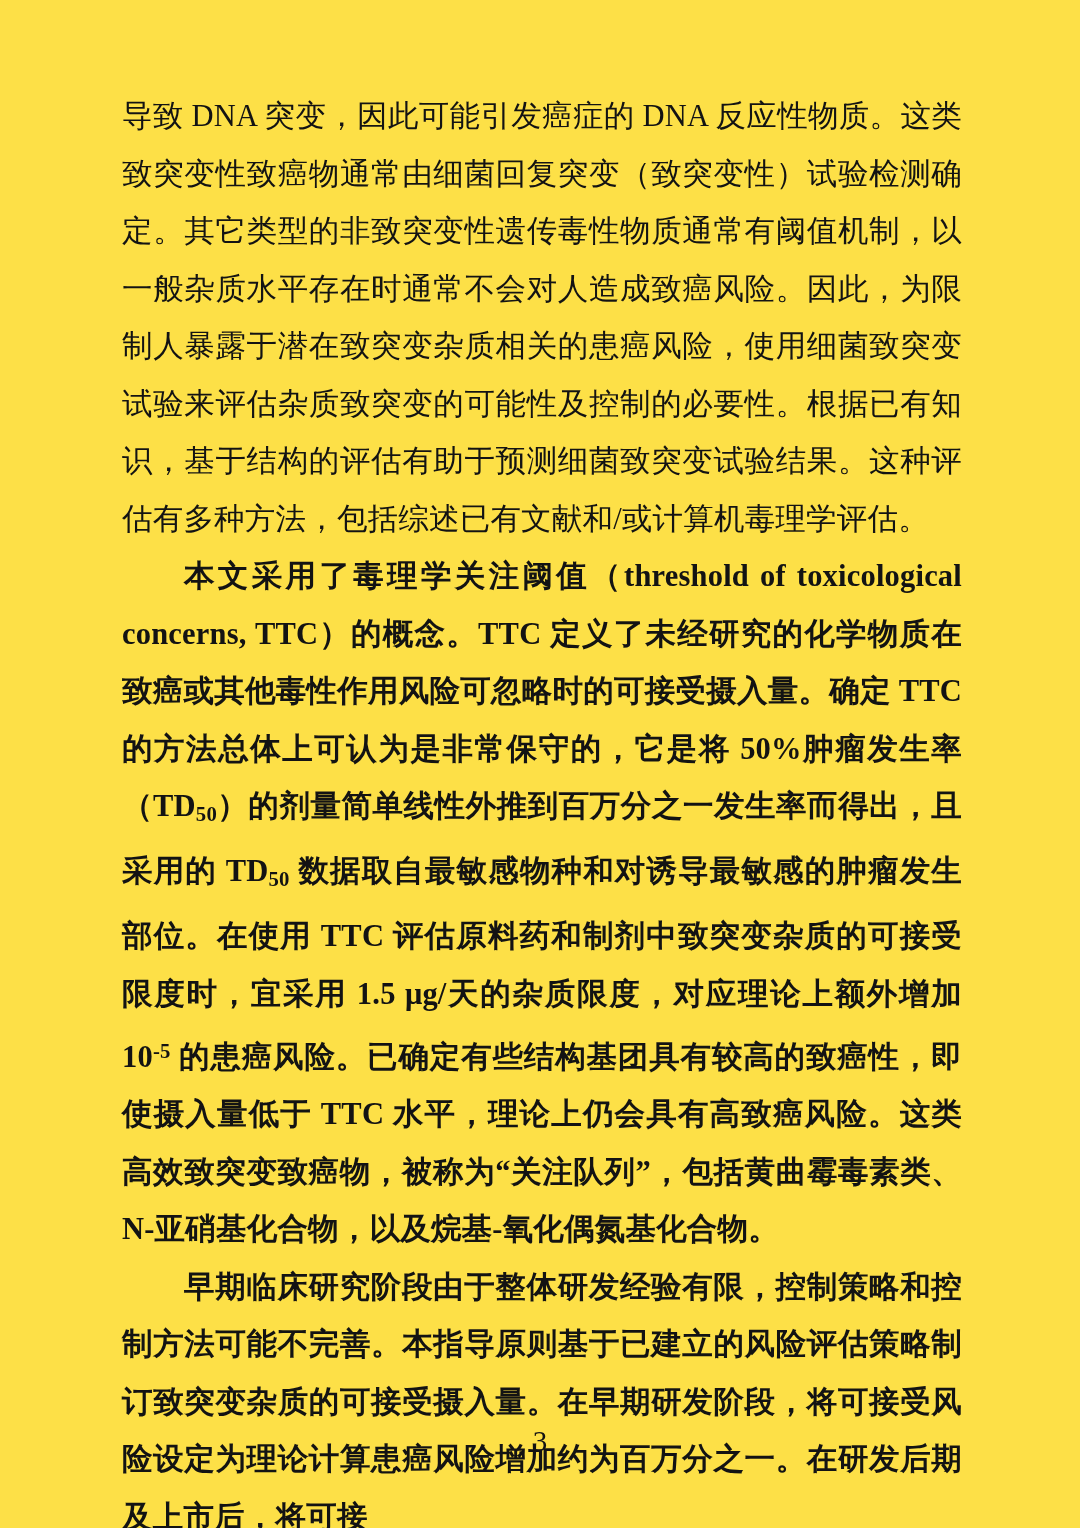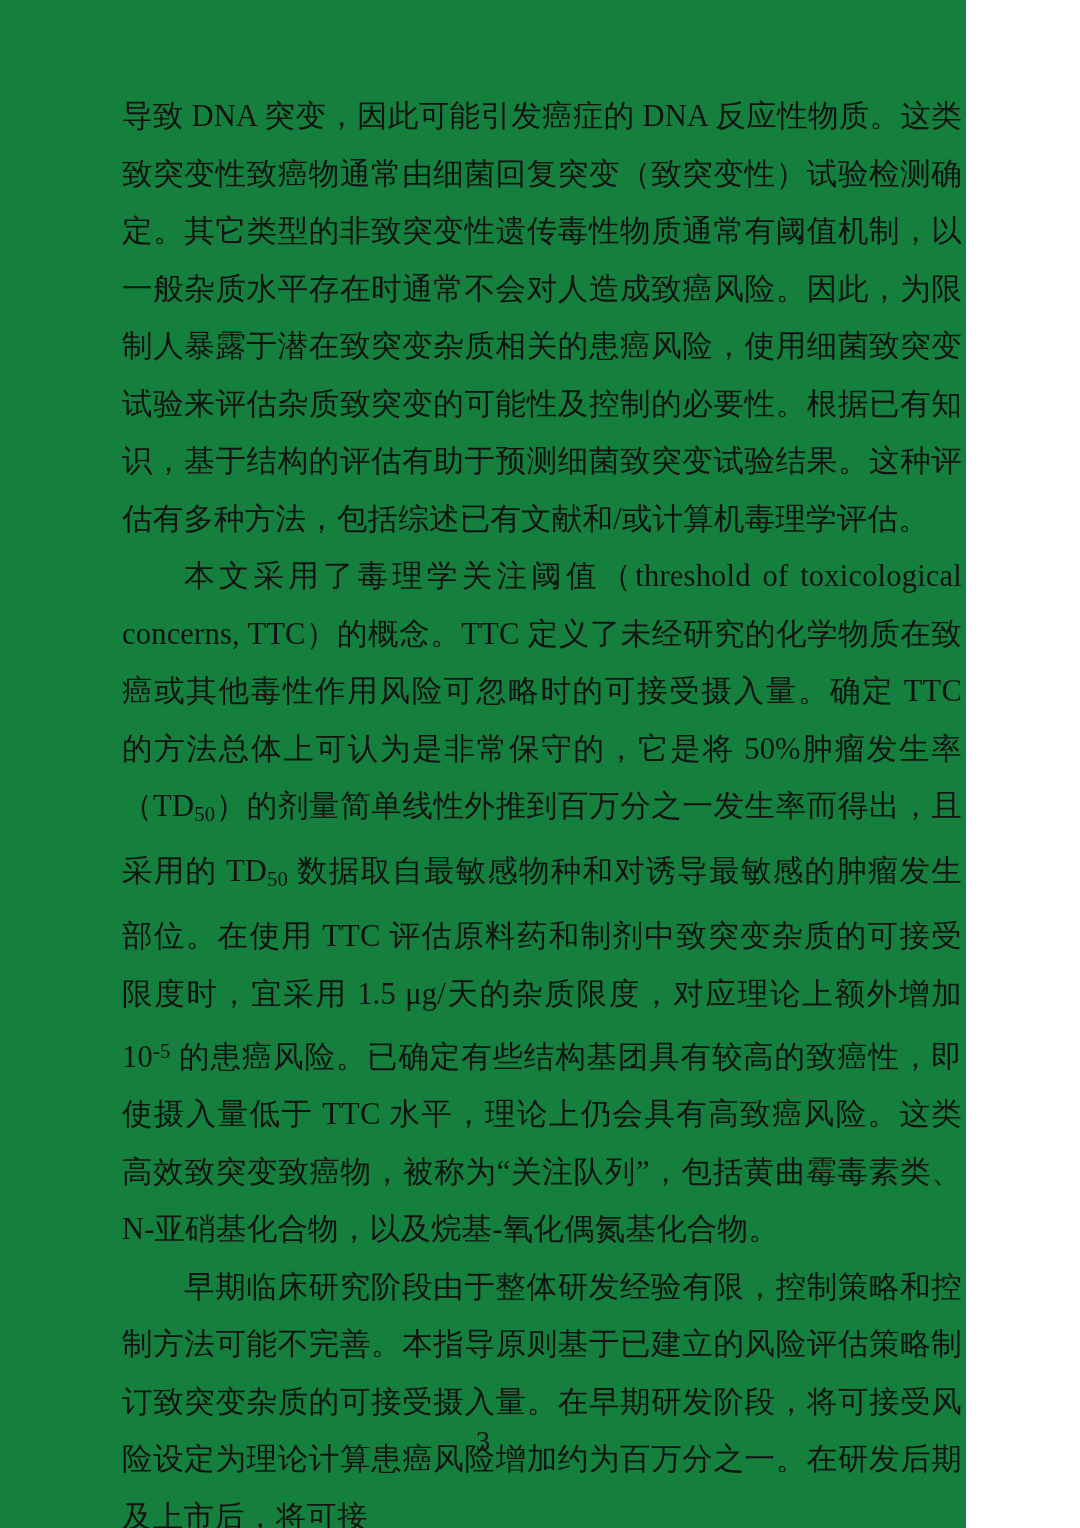--- a/index.html
+++ b/index.html
@@ -2,23 +2,23 @@
 <html><head>
 <meta charset="utf-8">
 <style>
   html, body {
     margin: 0;
     padding: 0;
     background: #ffffff;
   }
   .page {
     position: relative;
-    width: 966px;
+    width: 1080px;
     height: 1528px;
-    background: #15803d;
+    background: #fde047;
     box-sizing: border-box;
     overflow: hidden;
     font-family: "Liberation Serif", "DejaVu Serif", serif;
     color: #131313;
   }
   .content {
     position: absolute;
     left: 122px;
     top: 88px;
     width: 840px;
@@ -27,20 +27,21 @@
     font-size: 30.5px;
     line-height: 57.5px;
     text-align: justify;
     text-justify: inter-ideograph;
     margin: 0 0 0 0;
     letter-spacing: 0.2px;
     white-space: pre-wrap;
   }
   .para.indent {
     text-indent: 62px;
+    font-weight: bold;
   }
   sub {
     font-size: 0.68em;
     vertical-align: -0.22em;
   }
   sup {
     font-size: 0.68em;
     vertical-align: 0.42em;
   }
   .pagenum {

